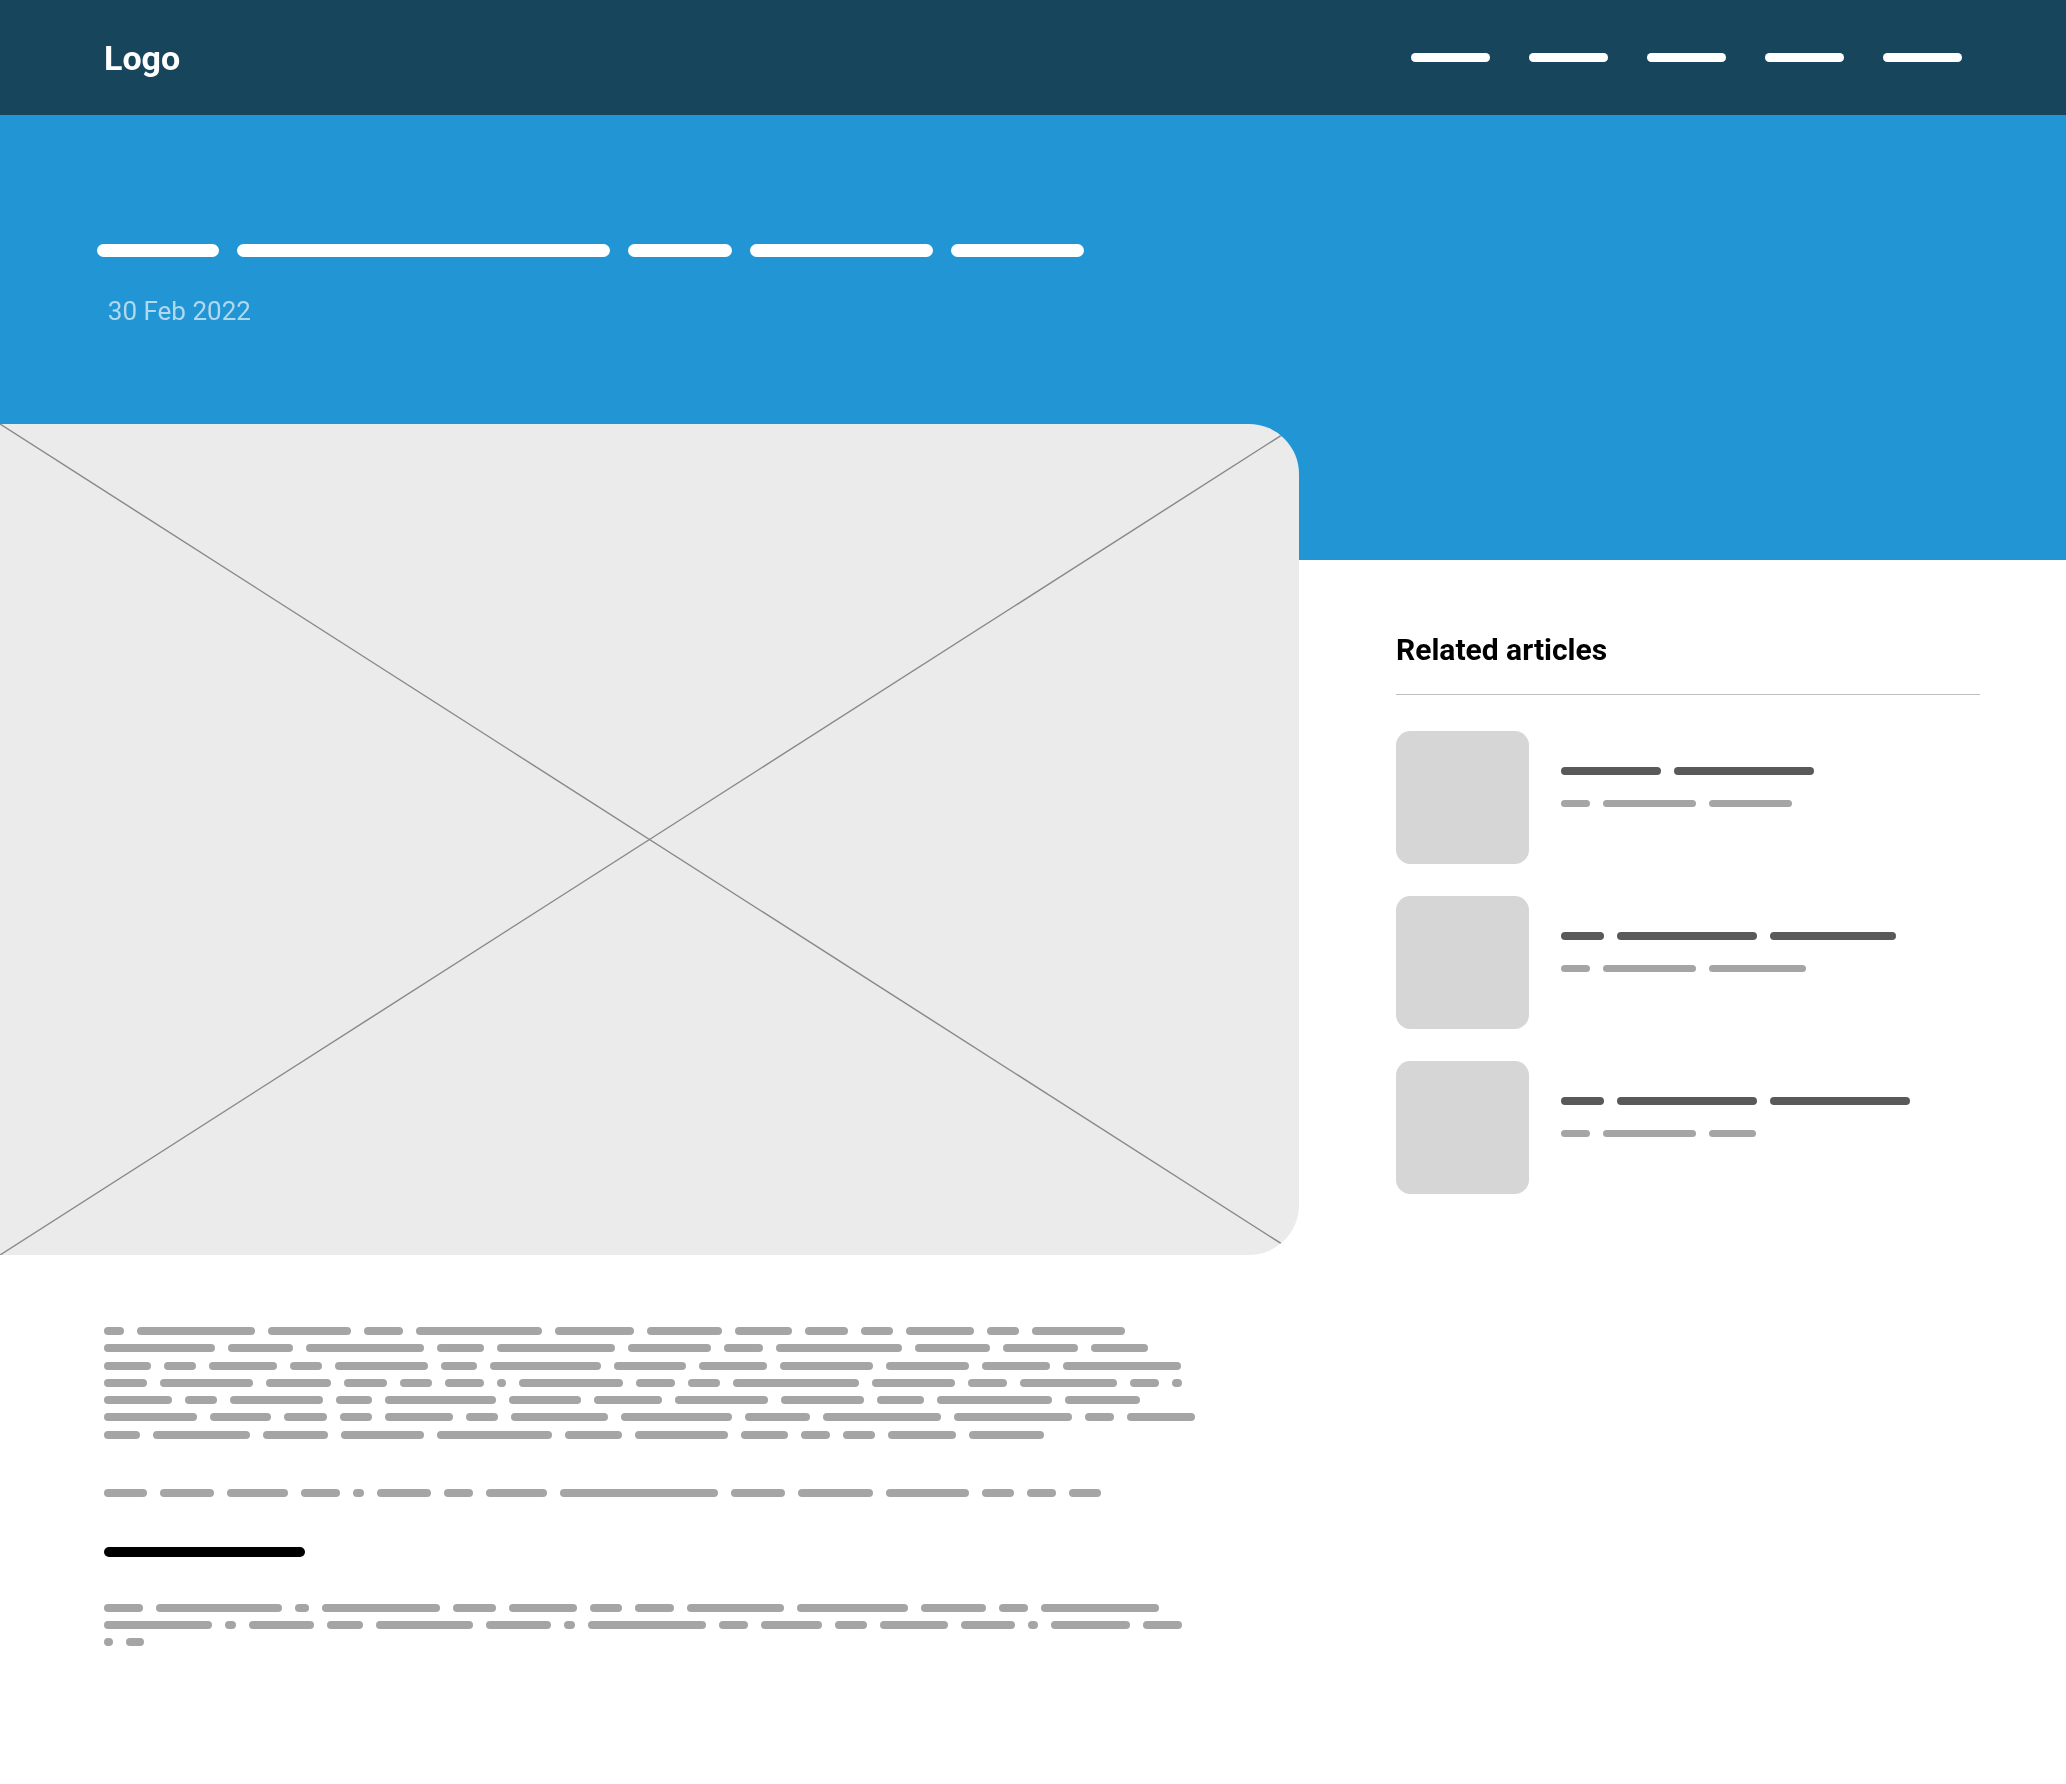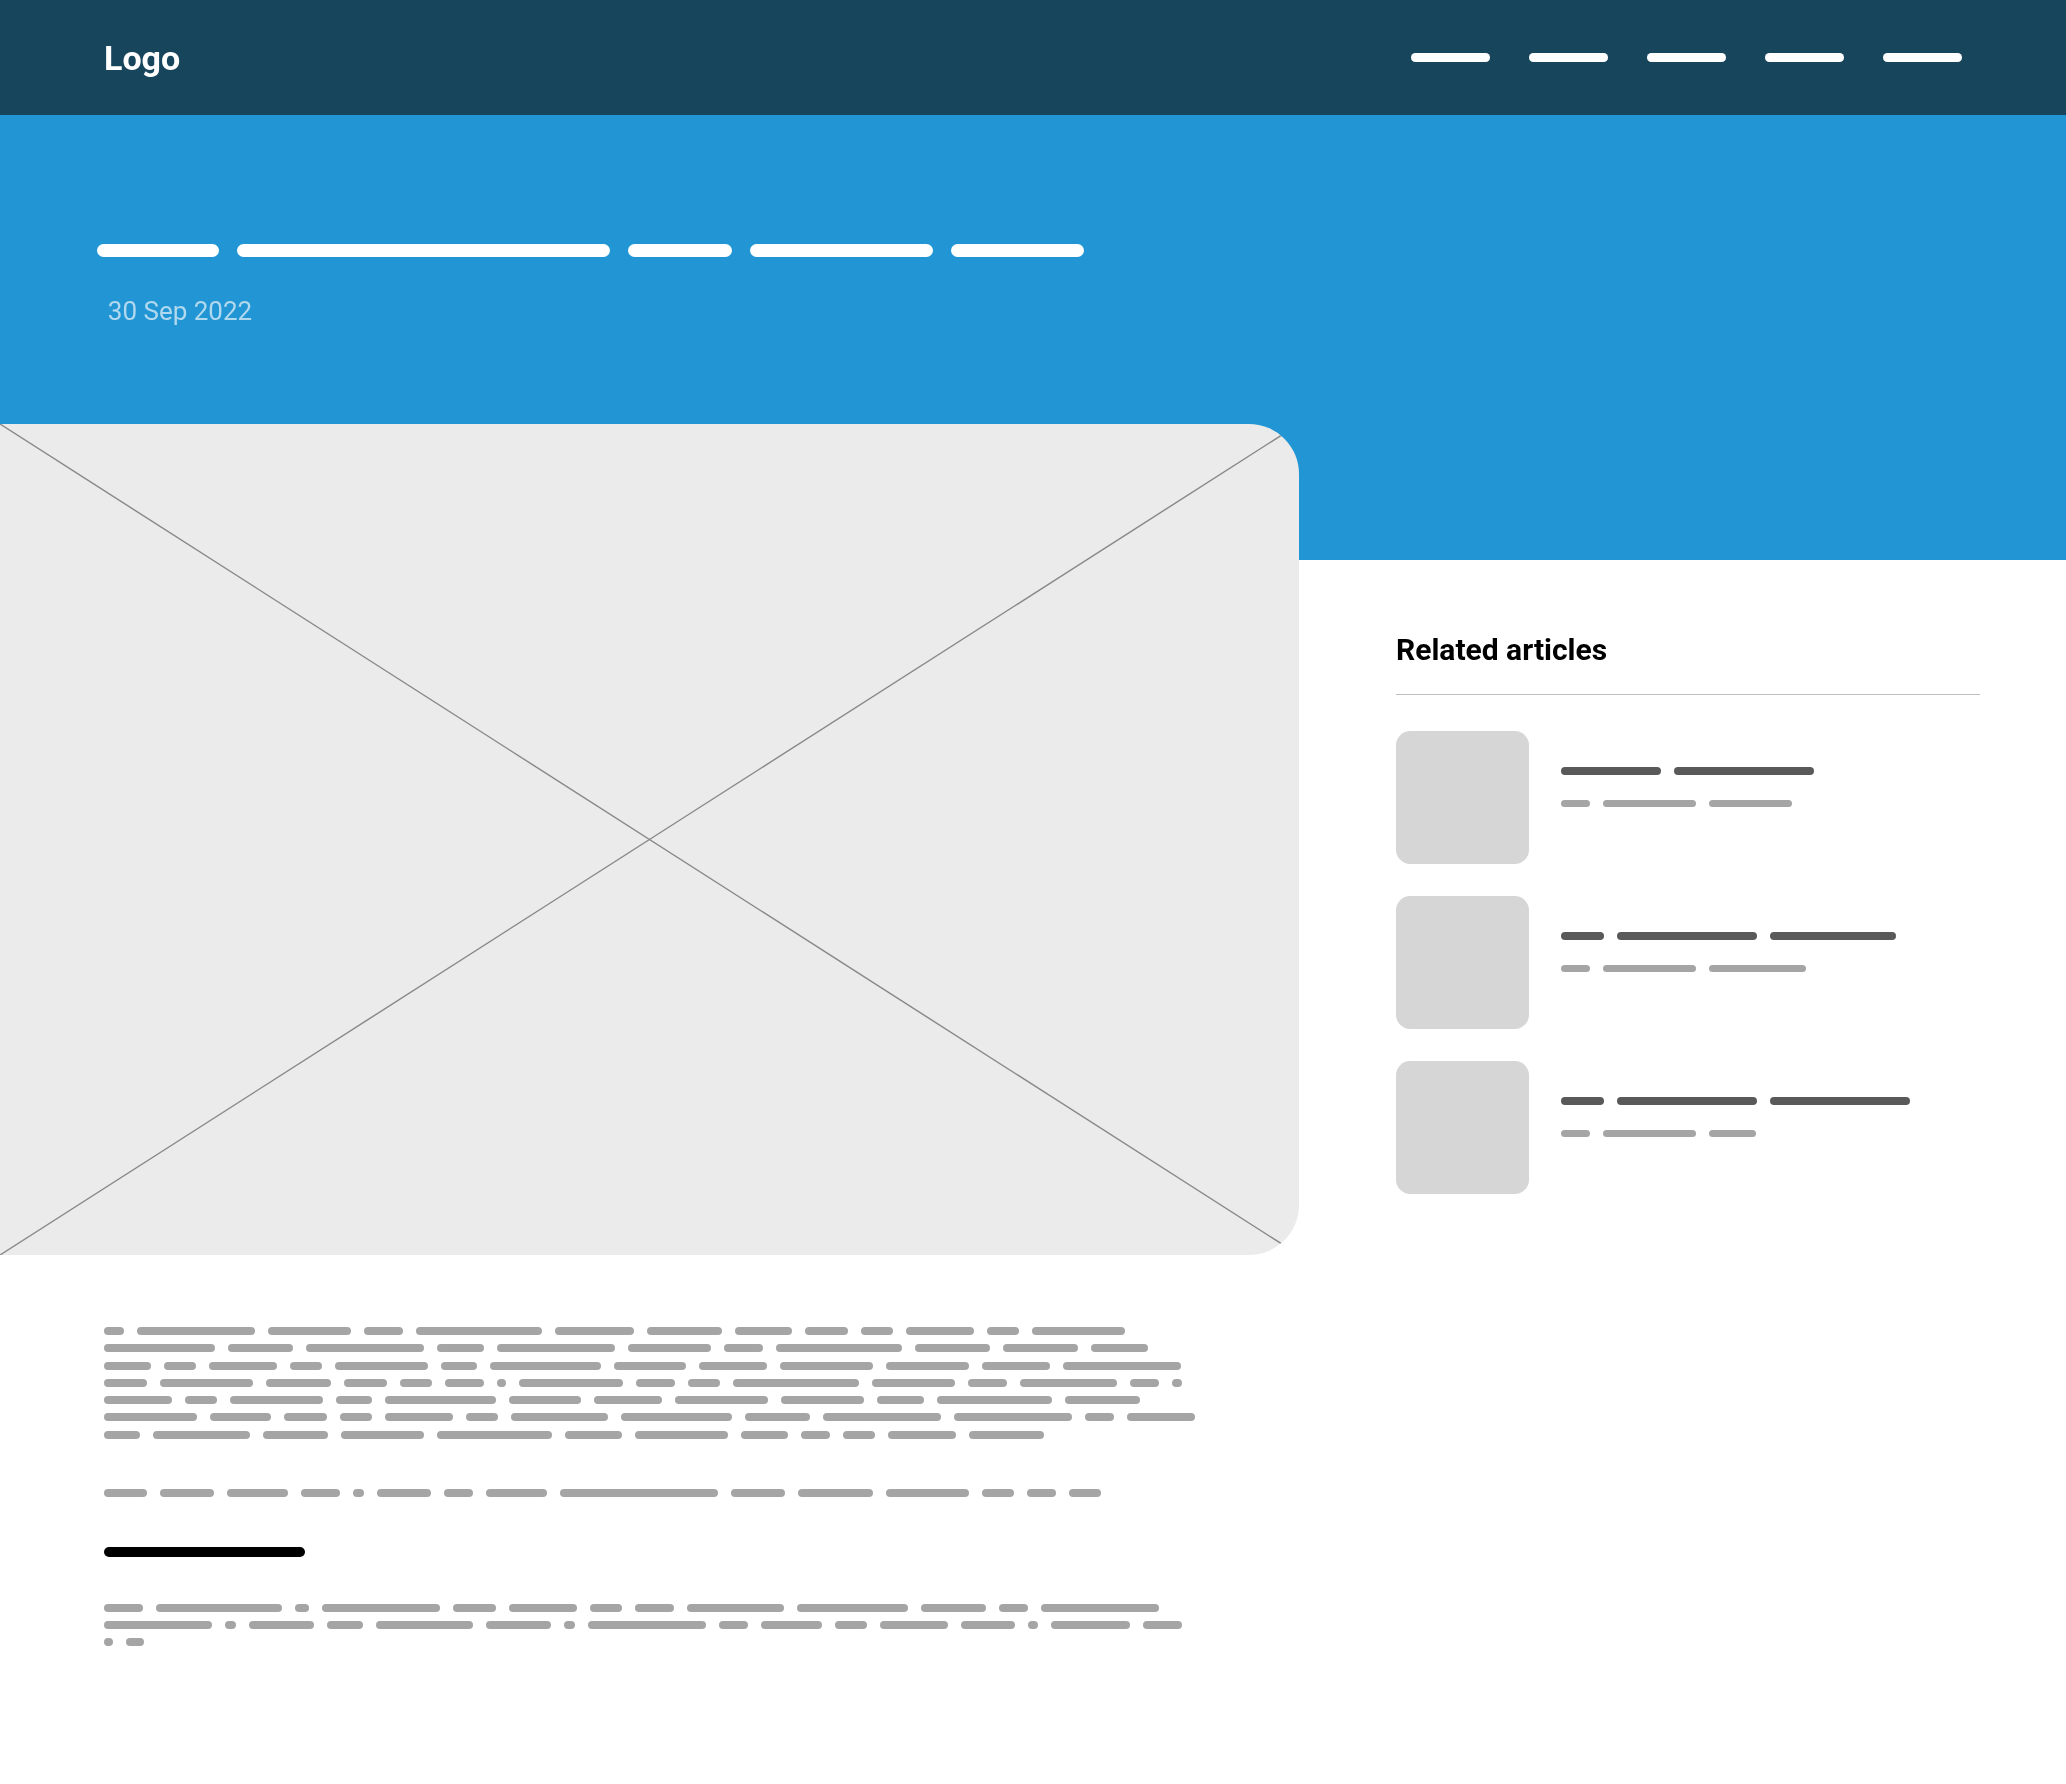--- a/index.html
+++ b/index.html
@@ -165,21 +165,21 @@
 </div>
 
 <div class="hero">
   <div class="hero-title-row" id="hero-title">
       <div class="hero-bar" style="width: 122px;"></div>
       <div class="hero-bar" style="width: 373px;"></div>
       <div class="hero-bar" style="width: 104px;"></div>
       <div class="hero-bar" style="width: 183px;"></div>
       <div class="hero-bar" style="width: 133px;"></div>
     </div>
-  <div class="hero-date">30 Sep 2022</div>
+  <div class="hero-date">30 Feb 2022</div>
 </div>
 
 <div class="main-row">
   <div class="article-col">
     <div class="hero-image">
       <svg viewBox="0 0 1810 1158" preserveAspectRatio="none">
         <line x1="0" y1="0" x2="1810" y2="1158" stroke="#888" stroke-width="2"></line>
         <line x1="1810" y1="0" x2="0" y2="1158" stroke="#888" stroke-width="2"></line>
       </svg>
     </div>

